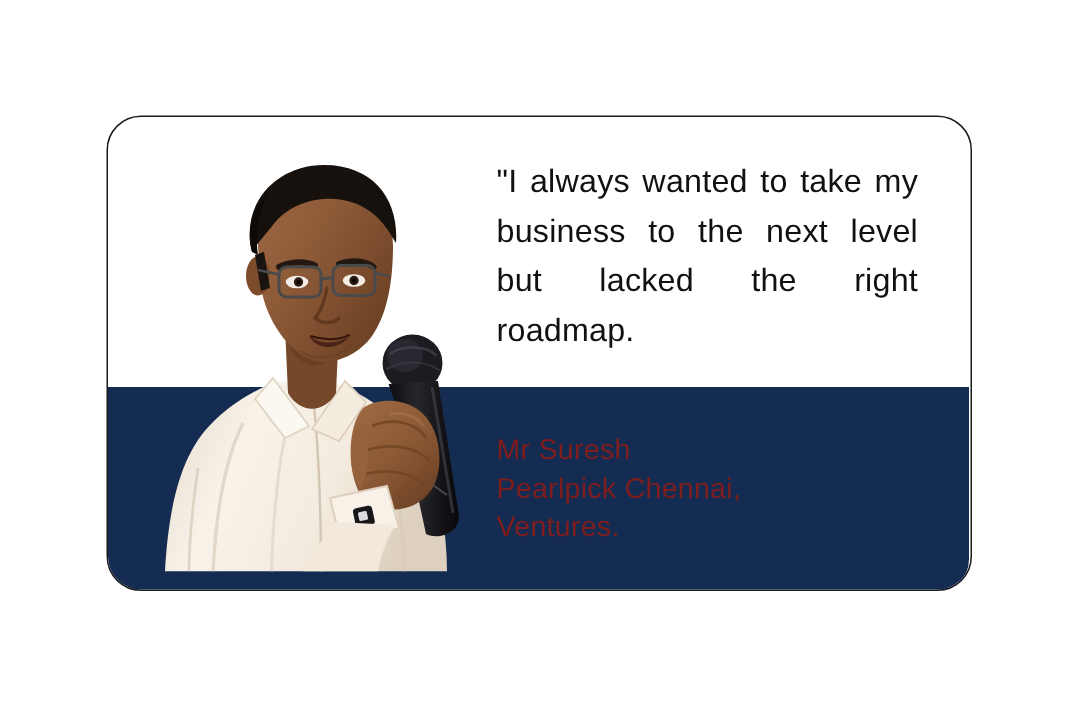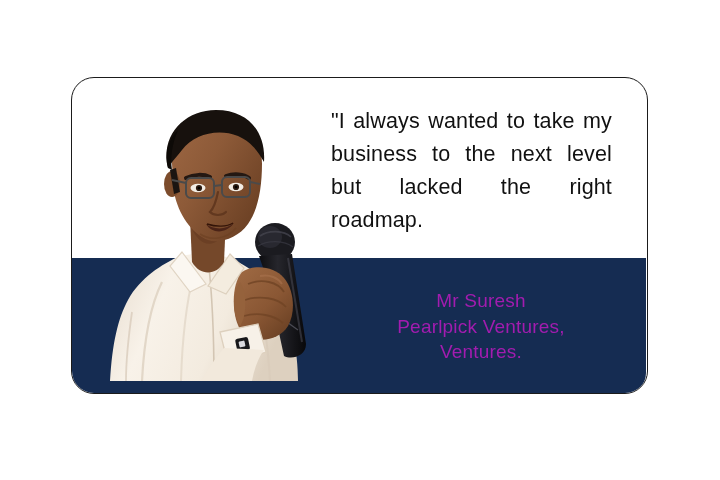--- a/index.html
+++ b/index.html
@@ -62,22 +62,21 @@
     -webkit-hyphens: none;
     hyphens: none;
   }
 
   
   #attribution {
     position: absolute;
     left: 259px;
     top: 210px;
     width: 300px;
-    text-align: center;
-    color: #a21caf;
+    color: #7f1d1d;
     font-size: 19px;
     line-height: 25.5px;
     letter-spacing: 0.2px;
   }
   #attribution .attr-line { display: block; }
 
   
   #speaker-photo {
     position: absolute;
     left: 30px;
@@ -94,21 +93,21 @@
 <div id="stage">
 
   <div id="card">
 
     <div id="navy-band"></div>
 
     <div id="quote-block">"I always wanted to take my business to the next level but lacked the right roadmap.</div>
 
     <div id="attribution">
       <span class="attr-line">Mr Suresh</span>
-      <span class="attr-line">Pearlpick Ventures,</span>
+      <span class="attr-line">Pearlpick Chennai,</span>
       <span class="attr-line">Ventures.</span>
     </div>
 
     <div id="speaker-photo">
       <svg width="235" height="275" viewBox="0 0 235 275" xmlns="http://www.w3.org/2000/svg">
         <defs>
           <clipPath id="photoClip">
             <rect x="0" y="0" width="235" height="275"></rect>
           </clipPath>
           <linearGradient id="shirtShade" x1="0" y1="0" x2="1" y2="0.3">

